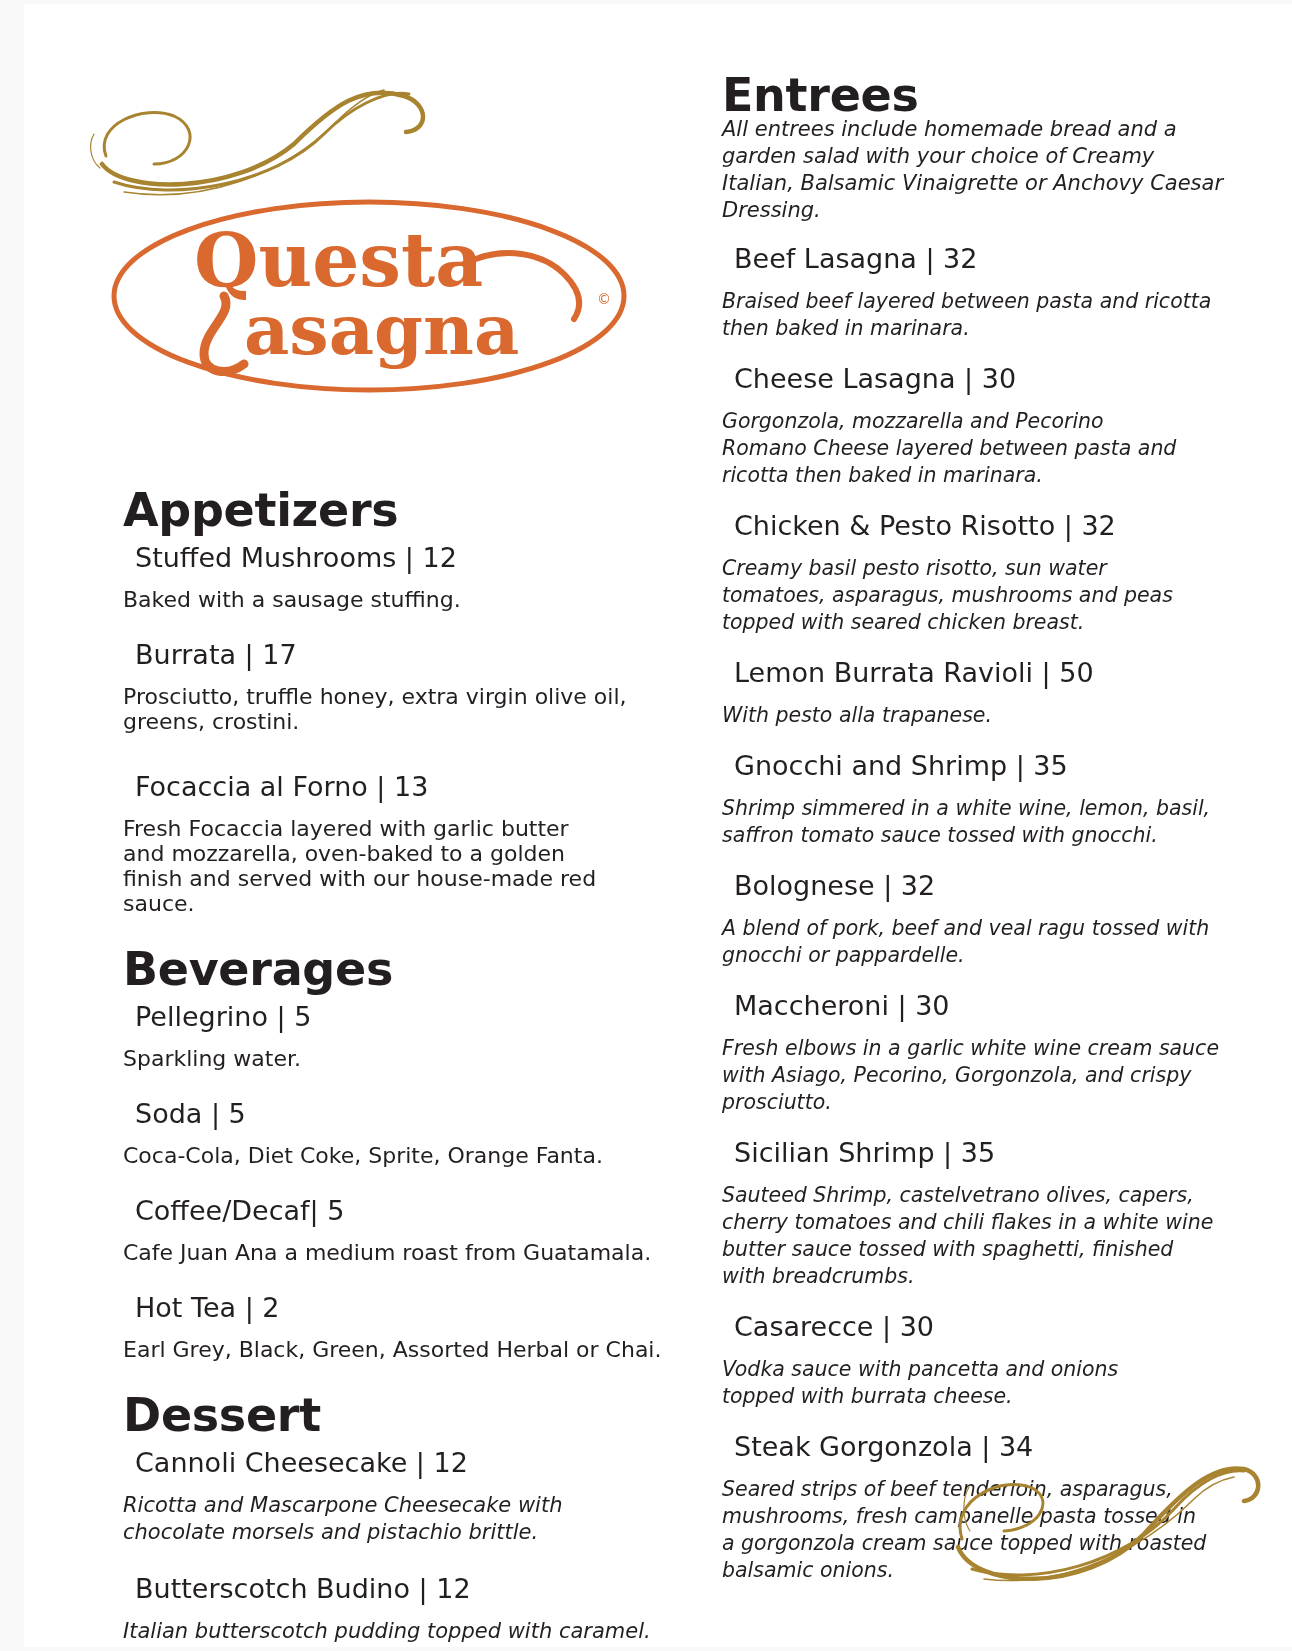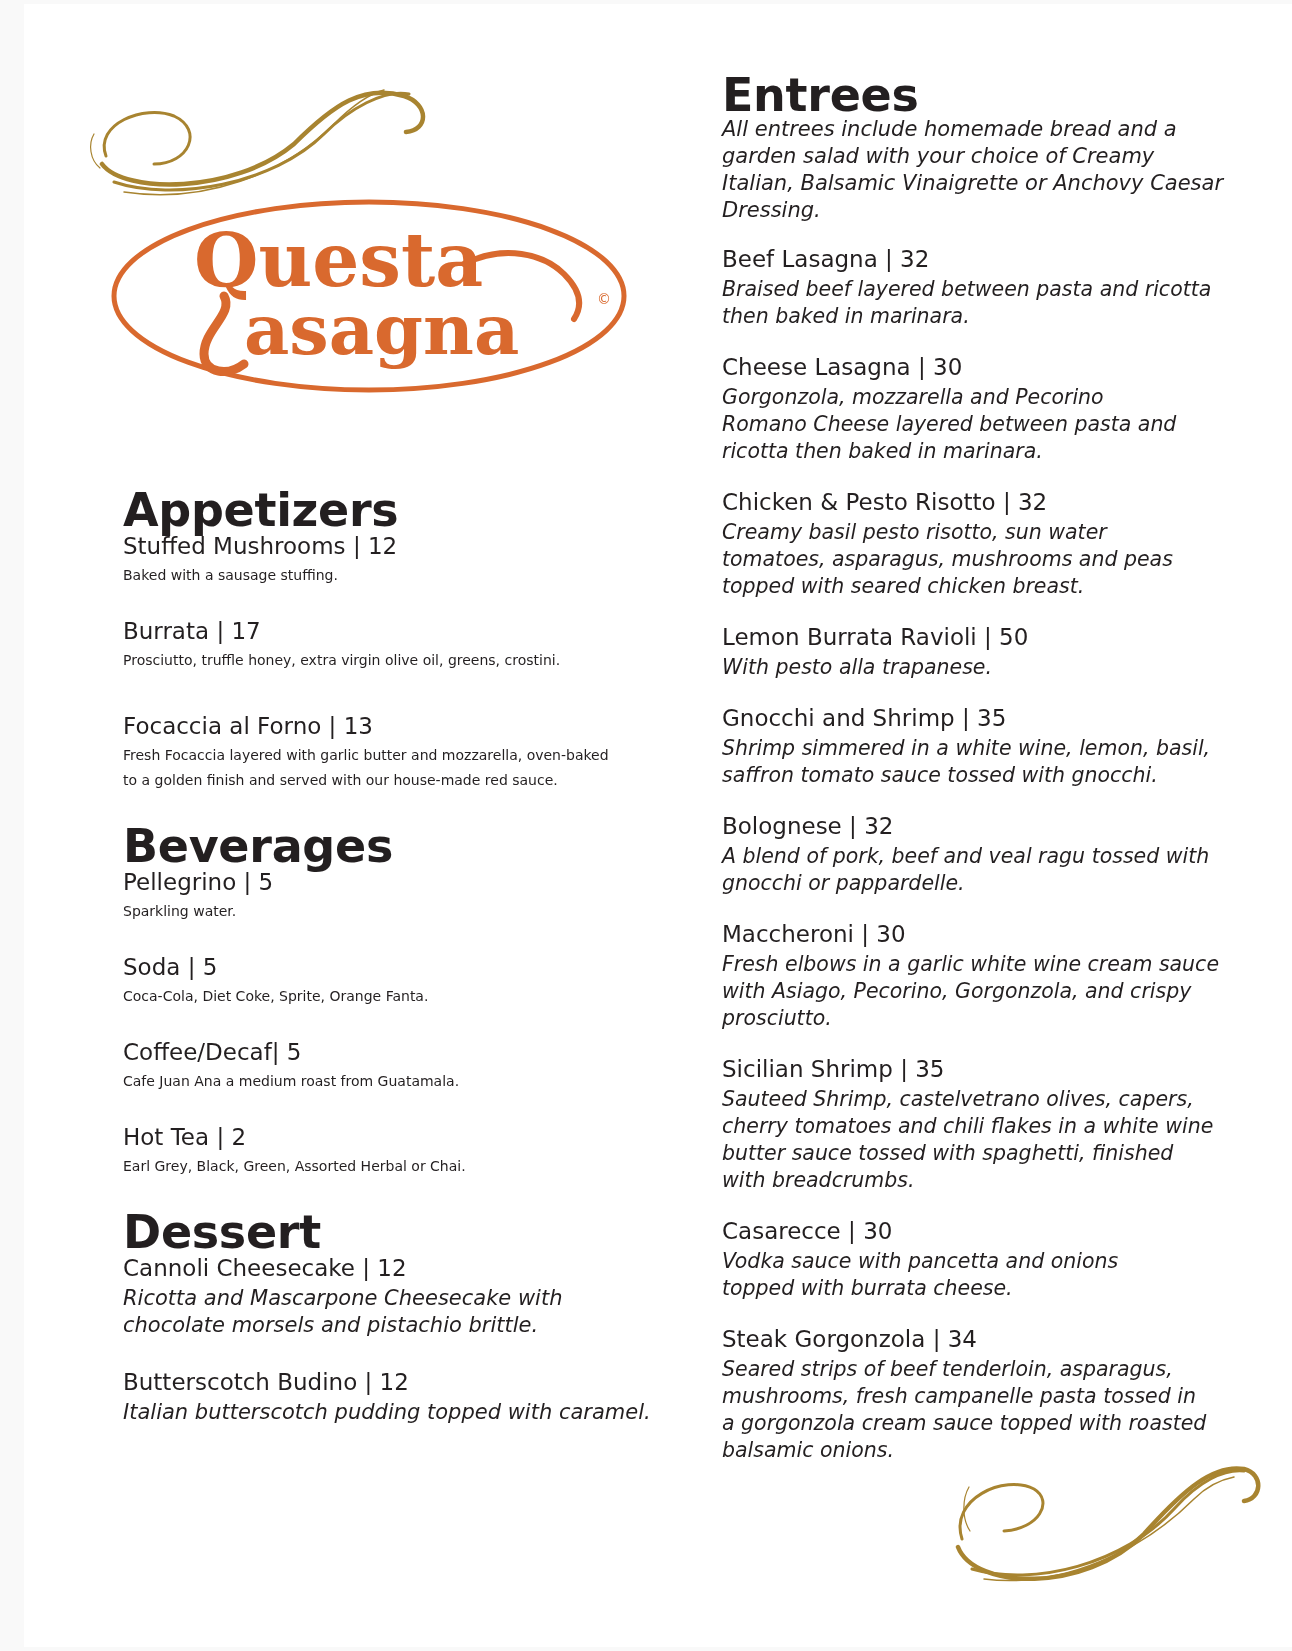--- a/index.html
+++ b/index.html
@@ -18,23 +18,23 @@
     .col-left { position: absolute; left: 99px; top: 487px; width: 560px; }
     .col-right { position: absolute; left: 698px; top: 72px; width: 560px; }
     .section-title {
       font-weight: bold; font-size: 46px; line-height: 38px; margin: 0;
       letter-spacing: -0.3px;
     }
     .section-note {
       font-style: italic; font-size: 21px; line-height: 27px; margin: 2px 0 0 0;
     }
     .item { margin: 0; }
-    .item-name { font-size: 23px; line-height: 34px; margin: 0; }
+    .item-name { font-size: 27px; line-height: 34px; margin: 12px; }
     .item-desc { margin: 0; }
-    .left .item-desc { font-size: 14px; line-height: 25px; }
+    .left .item-desc { font-size: 22px; line-height: 25px; }
     .right .item-desc { font-size: 20.5px; line-height: 27px; font-style: italic; }
     .desc-lg { font-size: 21px !important; line-height: 27px !important; font-style: italic; }
   </style>
 </head>
 <body>
 
 <div class="page">
 
   <svg class="logo" viewBox="0 0 560 360">
     <g fill="none" stroke="#a88430" stroke-linecap="round">

